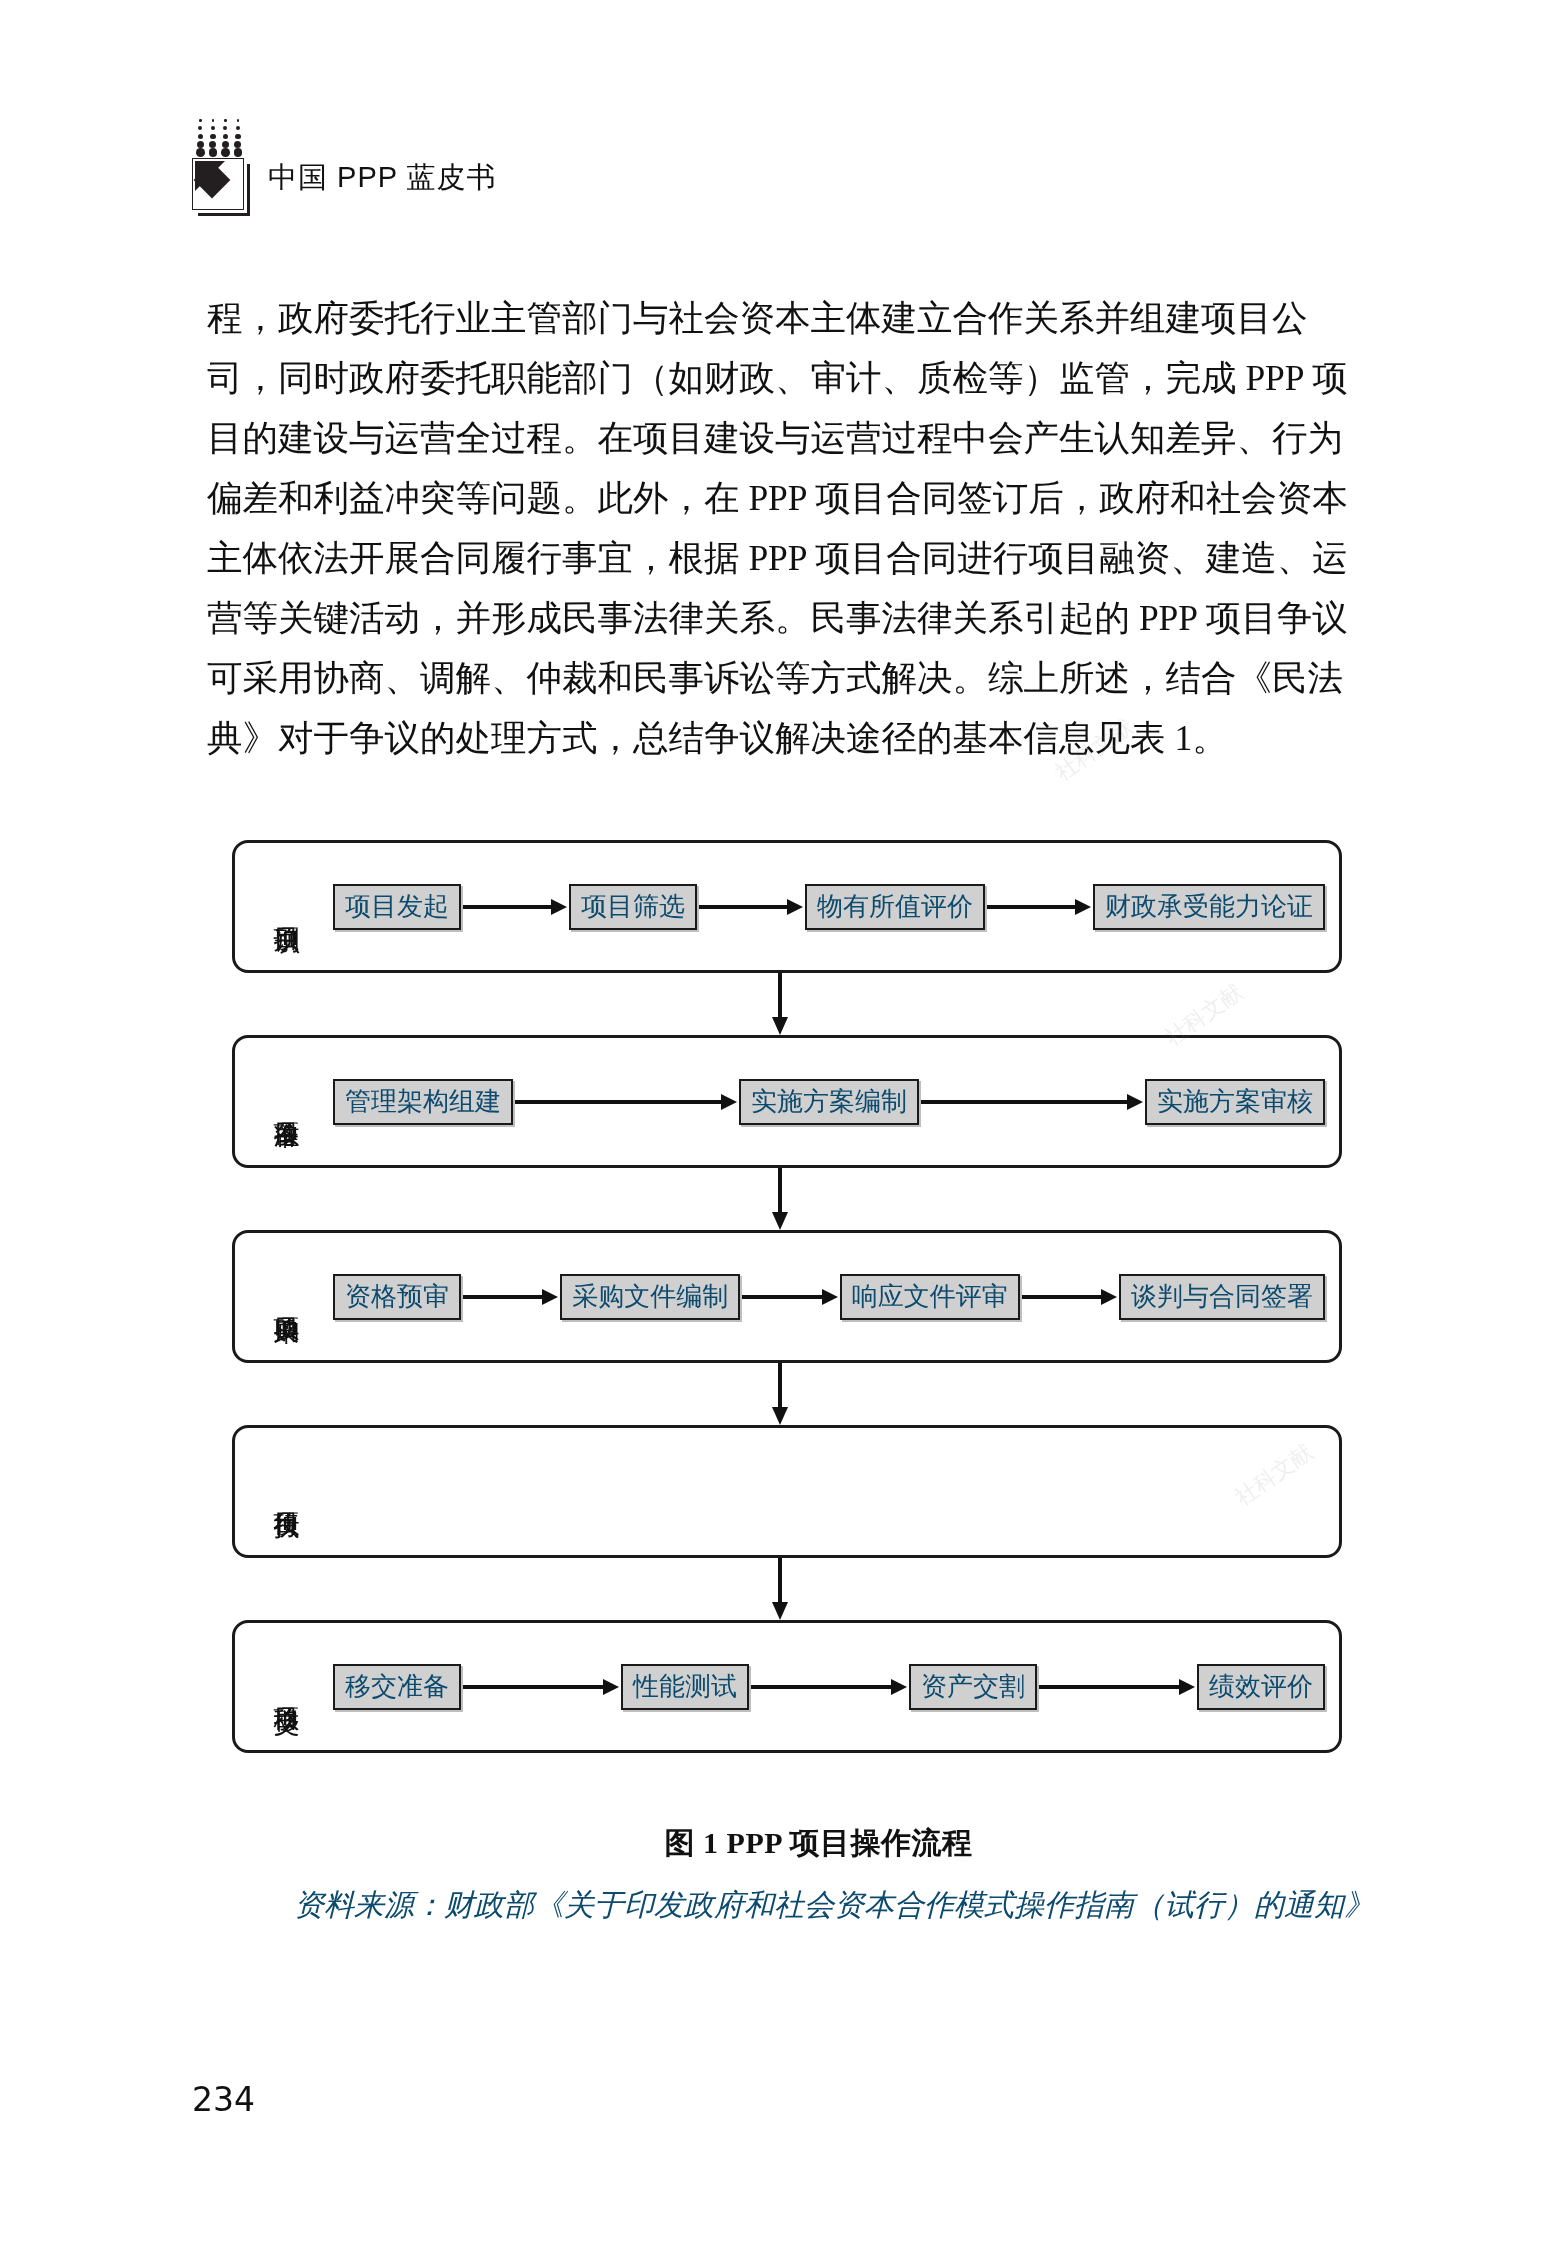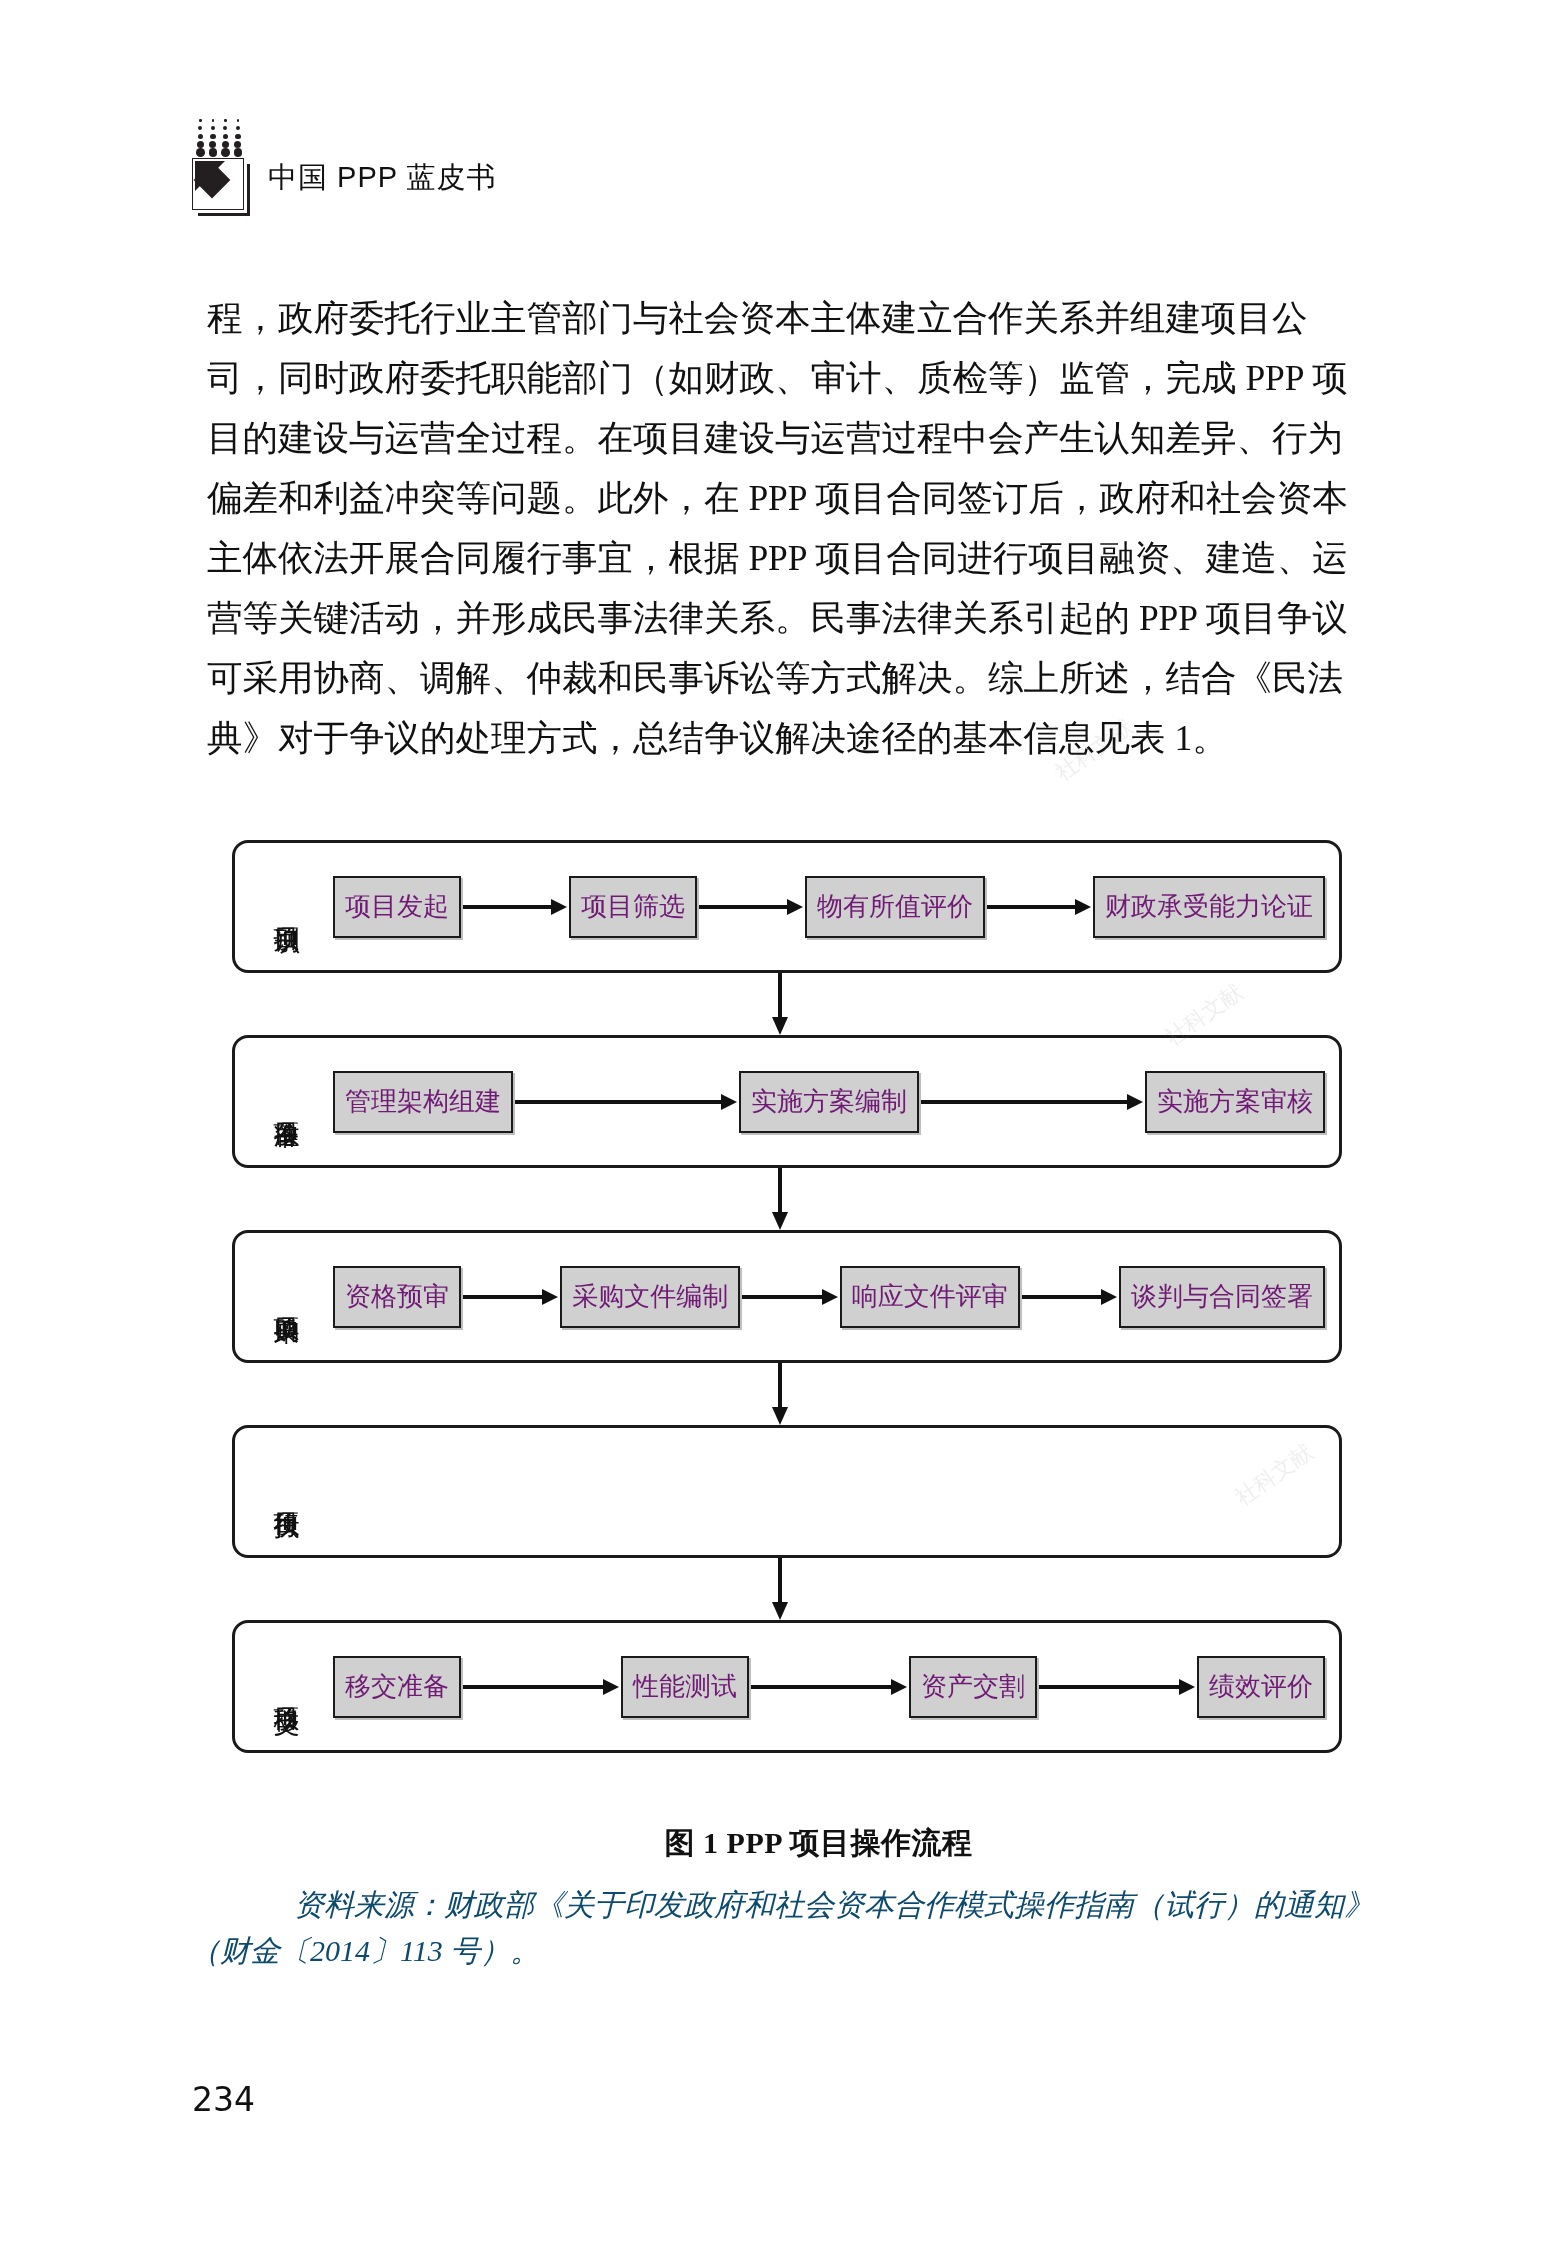--- a/index.html
+++ b/index.html
@@ -156,26 +156,26 @@
     display: flex;
     align-items: center;
     justify-content: space-between;
     padding-right: 14px;
     padding-left: 4px;
   }
   .proc-box {
     background: #d0d0d0;
     border: 2.5px solid #1a1a1a;
     box-sizing: border-box;
-    height: 62px;
+    height: 46px;
     display: flex;
     align-items: center;
     justify-content: center;
     font-size: 26px;
-    color: #701a75;
+    color: #0c4a6e;
     white-space: nowrap;
     padding: 0 10px;
     box-shadow: 2px 2px 0 rgba(0,0,0,0.25);
   }
   .h-arrow {
     flex: 1;
     height: 16px;
     position: relative;
     min-width: 26px;
     margin: 0 2px;
@@ -439,20 +439,19 @@
         </div>
         <div class="proc-box">绩效评价</div>
       </div>
     </div>
   </div>
 
 <div id="figure-caption">图 1  PPP 项目操作流程</div>
 
 <div id="source-note">
   <span class="l1">资料来源：财政部《关于印发政府和社会资本合作模式操作指南（试行）的通知》</span>
-  <span class="l2">（财金〔2014〕113 号）。</span>
 </div>
 
 <div id="page-number">234</div>
 
 <div class="watermark" style="left:1050px; top:735px;">社科文献</div>
 <div class="watermark" style="left:1160px; top:1000px;">社科文献</div>
 <div class="watermark" style="left:1230px; top:1460px;">社科文献</div>
 
 </body></html>

